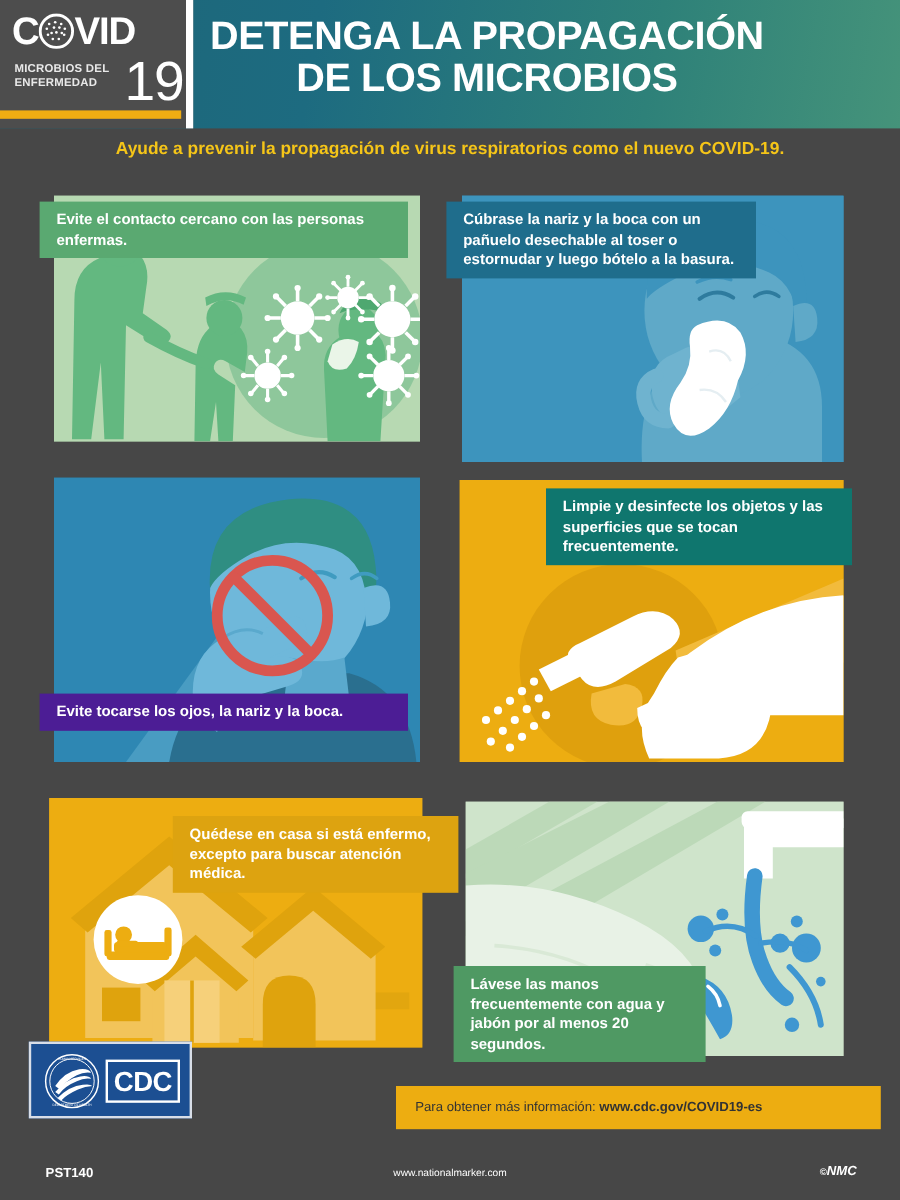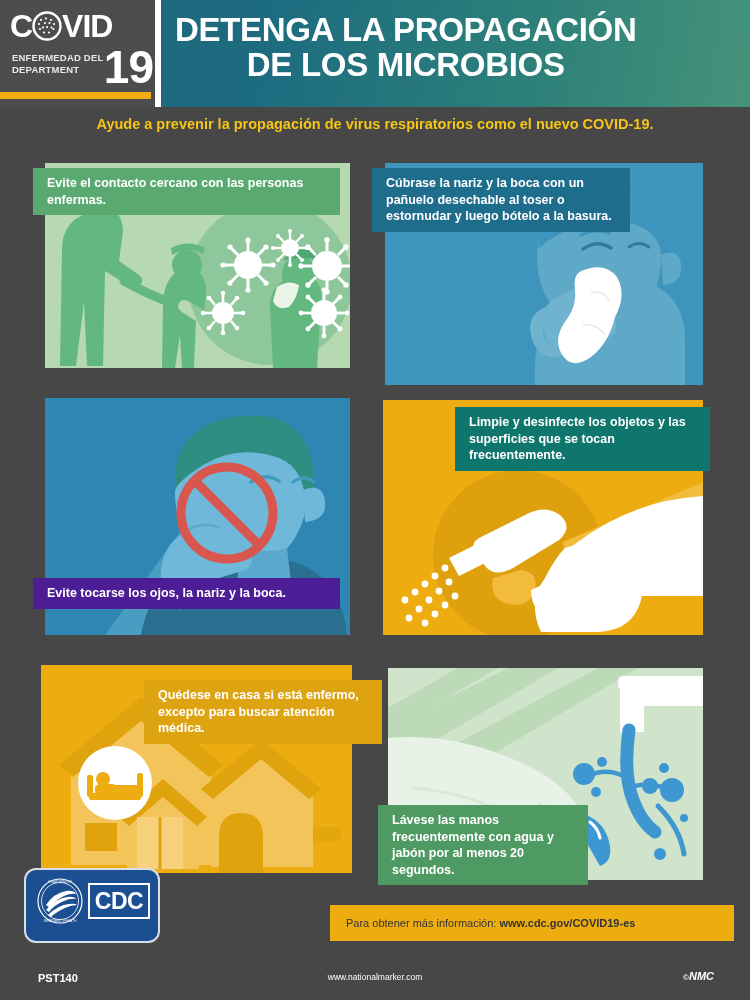--- a/index.html
+++ b/index.html
@@ -16,21 +16,21 @@
     background:linear-gradient(100deg,#1d6577 0%,#1d6b80 35%,#2e8179 72%,#45937a 100%);}
   .logo-box{position:absolute;left:0;top:0;width:161px;height:107px;background:#4d4d4d;}
   .covid-word{position:absolute;left:10px;top:6px;font-size:32px;font-weight:bold;color:#ffffff;
     letter-spacing:-1px;line-height:40px;font-family:"Liberation Sans",sans-serif;}
   .covid-c{display:inline-block;}
   .covid-o{display:inline-block;position:relative;width:30px;height:30px;vertical-align:-4px;}
   .covid-o svg{position:absolute;left:0;top:0;}
   .covid-vid{display:inline-block;}
   .enf{position:absolute;left:12px;top:52px;color:#e9e9e9;font-size:9.5px;font-weight:bold;
     line-height:11.5px;letter-spacing:.2px;}
-  .num19{position:absolute;right:8px;top:44px;font-size:46px;font-weight:bold;color:#ffffff;
+  .num19{position:absolute;right:8px;top:44px;font-size:46px;font-weight:normal;color:#ffffff;
     line-height:46px;letter-spacing:-1px;}
   .logo-rule{position:absolute;left:0;top:92px;width:151px;height:7px;background:#f0ad12;}
   .logo-divider{position:absolute;left:155px;top:0;width:6px;height:107px;background:#ffffff;}
   .title{position:absolute;left:175px;top:12px;color:#ffffff;font-size:33px;font-weight:bold;
     line-height:35px;letter-spacing:-0.3px;}
   .title span{display:block;text-align:center;}
 
   
   .subtitle{position:absolute;left:0;top:116px;width:750px;text-align:center;
     color:#f5c518;font-size:14.5px;font-weight:bold;}
@@ -52,22 +52,22 @@
   
   #p4{left:383px;top:400px;width:320px;height:235px;background:#edad11;}
 
   
   #p5{left:41px;top:665px;width:311px;height:208px;background:#edad11;}
 
   
   #p6{left:388px;top:668px;width:315px;height:212px;background:#cfe4cb;}
 
   
-  .cdc{position:absolute;left:24px;top:868px;width:136px;height:75px;background:#1c4f92;
-    border-radius:12px;border:2px solid #d8dee8;}
+  .cdc{position:absolute;left:24px;top:868px;width:136px;height:64px;background:#1c4f92;
+    border-radius:0;border:2px solid #d8dee8;}
   .cdc-seal{position:absolute;left:10px;top:7px;width:48px;height:48px;}
   .cdc-text{position:absolute;left:62px;top:13px;width:62px;height:36px;
     border:2px solid #ffffff;color:#ffffff;font-size:23px;font-weight:bold;
     text-align:center;line-height:33px;letter-spacing:-0.5px;overflow:hidden;}
 
   
   .urlbar{position:absolute;left:330px;top:905px;width:404px;height:36px;background:#edad11;
     color:#333333;font-size:11px;line-height:36px;padding-left:16px;}
   .urlbar b{font-weight:bold;}
 
@@ -100,22 +100,22 @@
                 <circle cx="7" cy="13" r="1.1"></circle>
                 <circle cx="13" cy="12" r="1.1"></circle>
                 <circle cx="17.5" cy="12" r="1.1"></circle>
                 <circle cx="15" cy="16" r="1.1"></circle>
                 <circle cx="11" cy="16.5" r="1.1"></circle>
                 <circle cx="19.5" cy="16.5" r="1.1"></circle>
               </g>
             </svg></span><span class="covid-vid">VID</span>
       </div>
       <div class="enf">
-        <div>ENFERMEDAD DEL</div>
-        <div>DEPARTMENT</div>
+        <div>MICROBIOS DEL</div>
+        <div>ENFERMEDAD</div>
       </div>
       <div class="num19">19</div>
       <div class="logo-rule"></div>
       <div class="logo-divider"></div>
     </div>
     <div class="title">
       <span>DETENGA LA PROPAGACIÓN</span>
       <span>DE LOS MICROBIOS</span>
     </div>
   </div>

